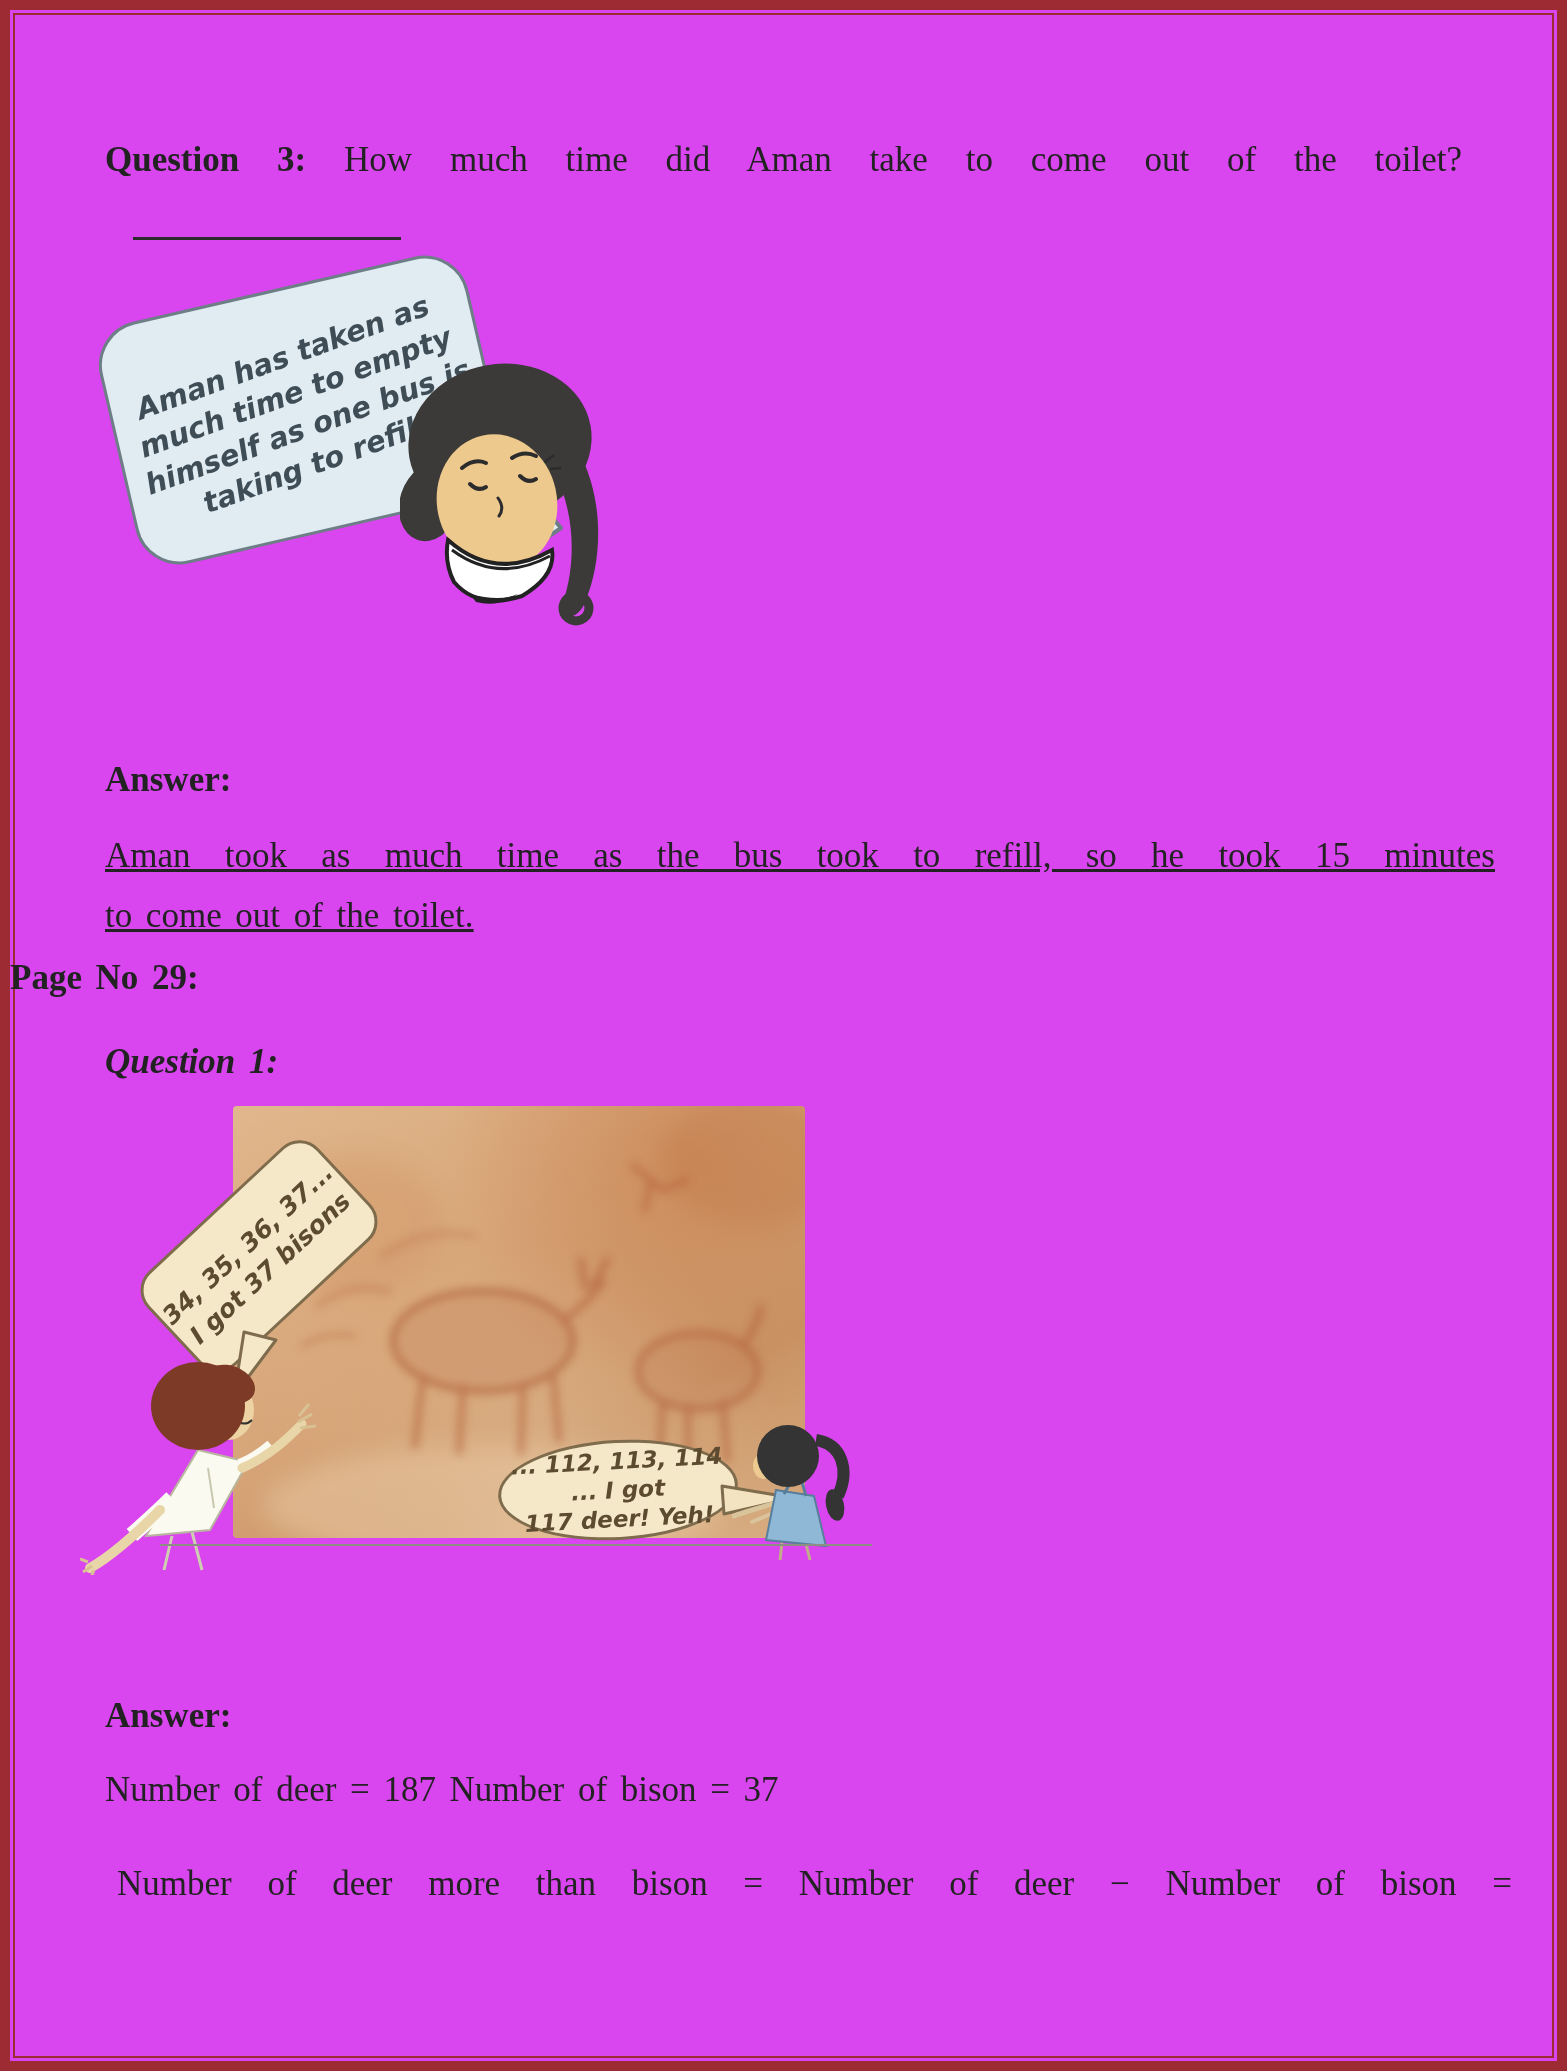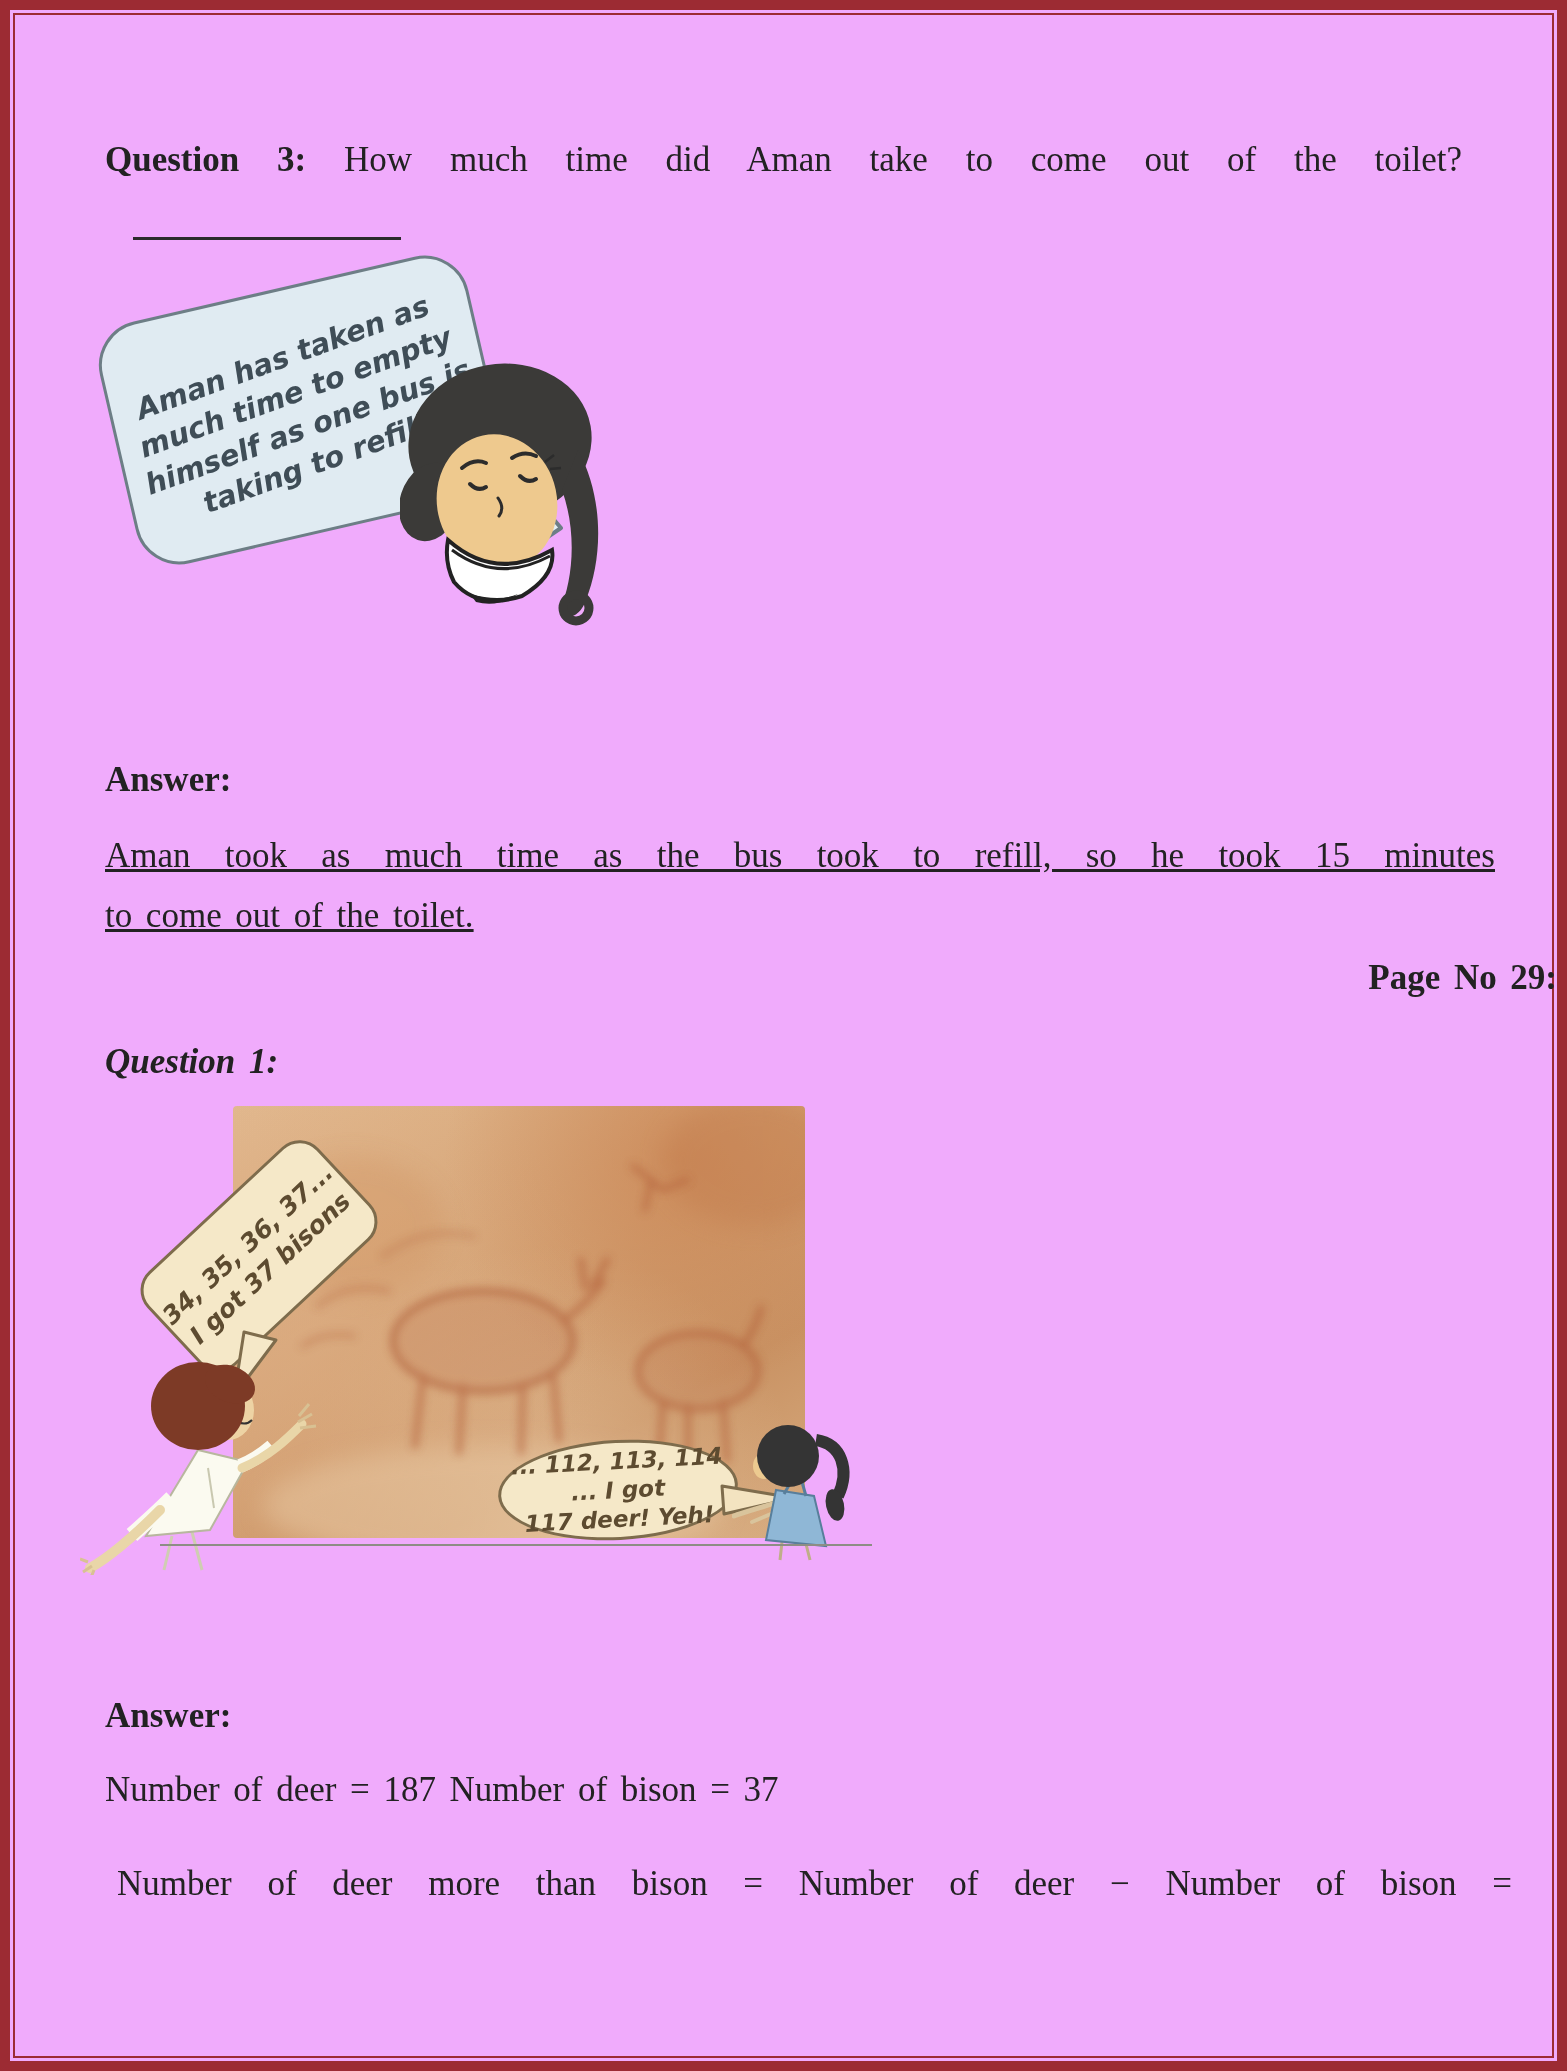--- a/index.html
+++ b/index.html
@@ -1,36 +1,36 @@
 <!DOCTYPE html>
 <html><head>
 <meta charset="utf-8">
 <style>
   html,body{margin:0;padding:0;background:#ffffff;}
   .page{
     position:relative;
     width:1567px;height:2071px;
     box-sizing:border-box;
     border:10px solid #9c2b33;
-    background:#f0abfc;
+    background:#d946ef;
     font-family:"Liberation Serif", serif;
     color:#222;
     overflow:hidden;
   }
   .inner-frame{
     position:absolute;inset:3px;
     border:2px solid #9c2b33;
     pointer-events:none;
   }
   .abs{position:absolute;}
   .body-text{font-size:35px;line-height:60px;word-spacing:0.14em;}
   .bold{font-weight:bold;}
   .justify-full{text-align:justify;text-align-last:justify;}
   .blank-line{border-top:3px solid #2b2b2b;height:0;}
-  .center{text-align:right;}
+  .center{text-align:left;}
 
   
   .illus1{left:85px;top:248px;width:660px;height:410px;}
   .bubble-blue{
     left:18px;top:28px;width:372px;height:242px;
     background:#e0ebf2;
     border:3px solid #6d7e86;
     border-radius:45px;
     transform:rotate(-13deg);
     display:flex;align-items:center;justify-content:center;

